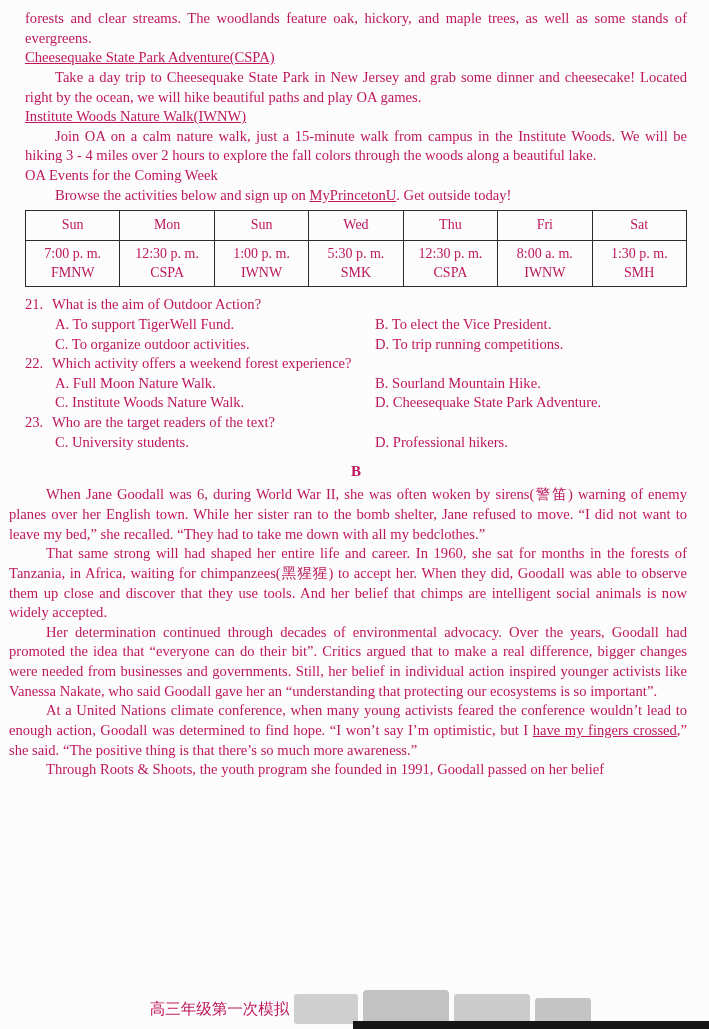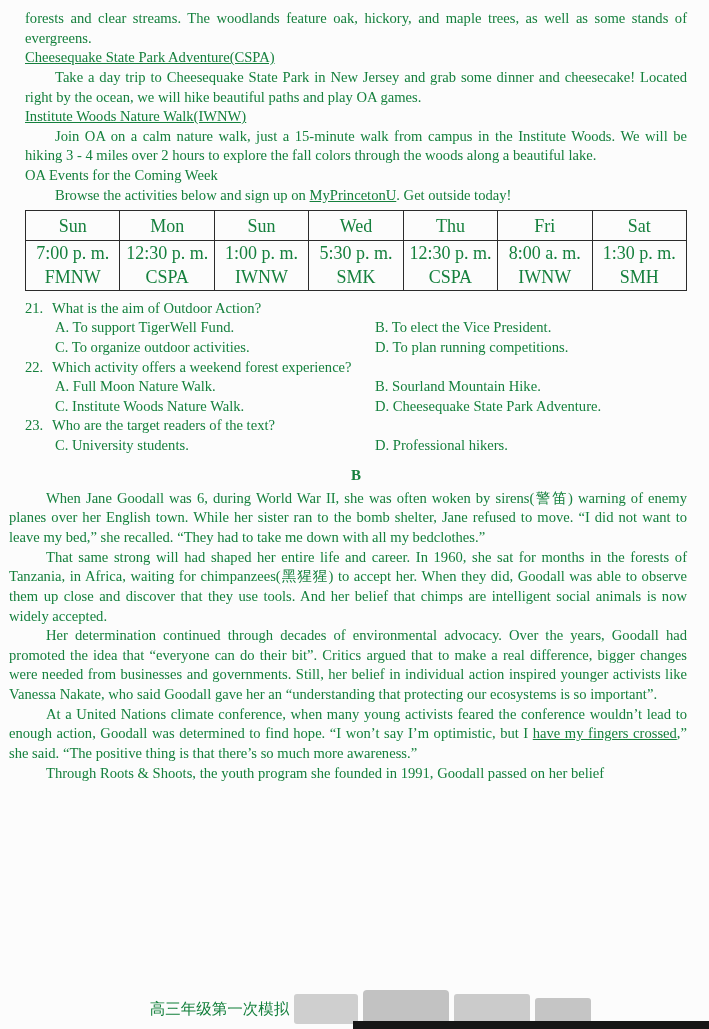--- a/index.html
+++ b/index.html
@@ -1,24 +1,24 @@
 <!DOCTYPE html>
 <html><head>
 <meta charset="utf-8">
 <style>
   html,body{margin:0;padding:0;background:#e8e8e8;}
-  .sheet{position:relative;width:709px;height:1029px;background:#fcfcfc;font-family:"Liberation Serif",serif;color:#15803d;overflow:hidden;}
+  .sheet{position:relative;width:709px;height:1029px;background:#fcfcfc;font-family:"Liberation Serif",serif;color:#be185d;overflow:hidden;}
   .content{padding:9px 22px 0 25px;font-size:14.6px;line-height:1.345;}
   p{margin:0;text-align:justify;}
   .indent{text-indent:30px;}
   .act-heading{text-decoration:underline;}
   .events-heading{font-weight:normal;}
   .u{text-decoration:underline;}
   table.events{width:100%;border-collapse:collapse;text-align:center;margin:5px 0 8px;table-layout:fixed;}
-  .events th,.events td{border:1.2px solid #2b2b2b;font-weight:normal;padding:0;font-size:18px;}
+  .events th,.events td{border:1.2px solid #2b2b2b;font-weight:normal;padding:0;font-size:14px;}
   .events th{height:29px;}
   .events td{height:45px;vertical-align:middle;}
   .q-line{white-space:nowrap;}
   .q-num{display:inline-block;min-width:27px;}
   .opt-row{padding-left:30px;display:flex;}
   .opt-left{flex:0 0 320px;width:320px;}
   .section-label{text-align:center;font-weight:bold;margin:9px 0 4px;font-size:15px;}
   .section-b{margin-left:-16px;}
   .section-b p{text-indent:37px;}
   .footer{position:absolute;left:0;bottom:5px;width:100%;display:flex;justify-content:center;align-items:flex-end;gap:5px;font-size:15.5px;padding-left:32px;box-sizing:border-box;text-align:right;}
@@ -99,21 +99,21 @@
     </table>
 
     <div>
       <div class="q-line"><span class="q-num">21.</span><span>What is the aim of Outdoor Action?</span></div>
       <div class="opt-row">
           <span class="opt-left">A. To support TigerWell Fund.</span>
           <span>B. To elect the Vice President.</span>
         </div>
       <div class="opt-row">
           <span class="opt-left">C. To organize outdoor activities.</span>
-          <span>D. To plan running competitions.</span>
+          <span>D. To trip running competitions.</span>
         </div>
     </div>
 
     <div>
       <div class="q-line"><span class="q-num">22.</span><span>Which activity offers a weekend forest experience?</span></div>
       <div class="opt-row">
           <span class="opt-left">A. Full Moon Nature Walk.</span>
           <span>B. Sourland Mountain Hike.</span>
         </div>
       <div class="opt-row">

